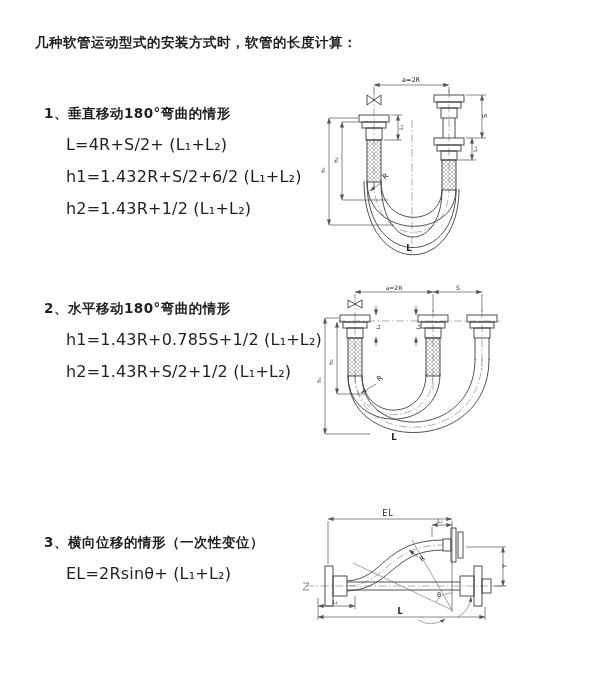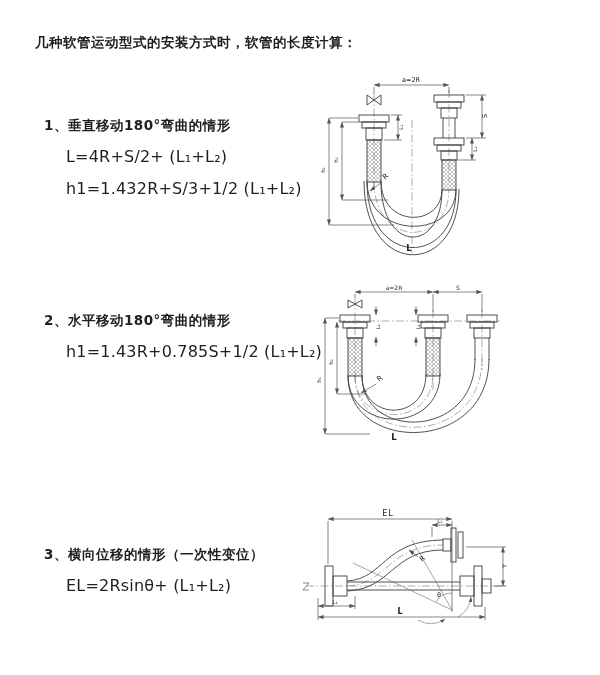--- a/index.html
+++ b/index.html
@@ -3,49 +3,51 @@
 <meta charset="utf-8">
 <style>
   html,body{margin:0;padding:0;}
   body{
     width:600px;height:675px;background:#ffffff;position:relative;overflow:hidden;
     font-family:"DejaVu Sans","Liberation Sans",sans-serif;color:#1f1f1f;
   }
   .page-title{
     position:absolute;left:35px;top:34px;font-size:13.5px;font-weight:700;letter-spacing:.5px;
   }
-  .section{position:absolute;left:44px;width:290px;margin-top:12px;}
+  .section{position:absolute;left:44px;width:290px;}
   .sec-1{top:105px;} .sec-2{top:300px;} .sec-3{top:534px;}
   .sec-heading{font-size:13.5px;font-weight:700;letter-spacing:.5px;}
   .formulas{margin:12px 0 0 22px;}
   .formula{font-size:16px;margin-bottom:13px;font-weight:400;letter-spacing:.2px;white-space:nowrap;}
   .sec-3 .formula{margin-bottom:11px;}
   .diagram{position:absolute;}
   .dg-1{left:314px;top:70px;}
   .dg-2{left:308px;top:282px;}
   .dg-3{left:298px;top:500px;}
   svg text{fill:#222;font-family:"DejaVu Sans","Liberation Sans",sans-serif;}
 </style>
 </head>
 <body>
 
 <div class="page-title">几种软管运动型式的安装方式时，软管的长度计算：</div>
 
 <div class="section sec-1">
   <div class="sec-heading">1、垂直移动180°弯曲的情形</div>
   <div class="formulas">
     <div class="formula">L=4R+S/2+ (L₁+L₂)</div>
-    <div class="formula">h1=1.432R+S/3+1/2 (L₁+L₂)</div>
+    <div class="formula">h1=1.432R+S/2+6/2 (L₁+L₂)</div>
+    <div class="formula">h2=1.43R+1/2 (L₁+L₂)</div>
   </div>
 </div>
 
 <div class="section sec-2">
   <div class="sec-heading">2、水平移动180°弯曲的情形</div>
   <div class="formulas">
     <div class="formula">h1=1.43R+0.785S+1/2 (L₁+L₂)</div>
+    <div class="formula">h2=1.43R+S/2+1/2 (L₁+L₂)</div>
   </div>
 </div>
 
 <div class="section sec-3">
   <div class="sec-heading">3、横向位移的情形（一次性变位）</div>
   <div class="formulas">
     <div class="formula">EL=2Rsinθ+ (L₁+L₂)</div>
   </div>
 </div>
 

